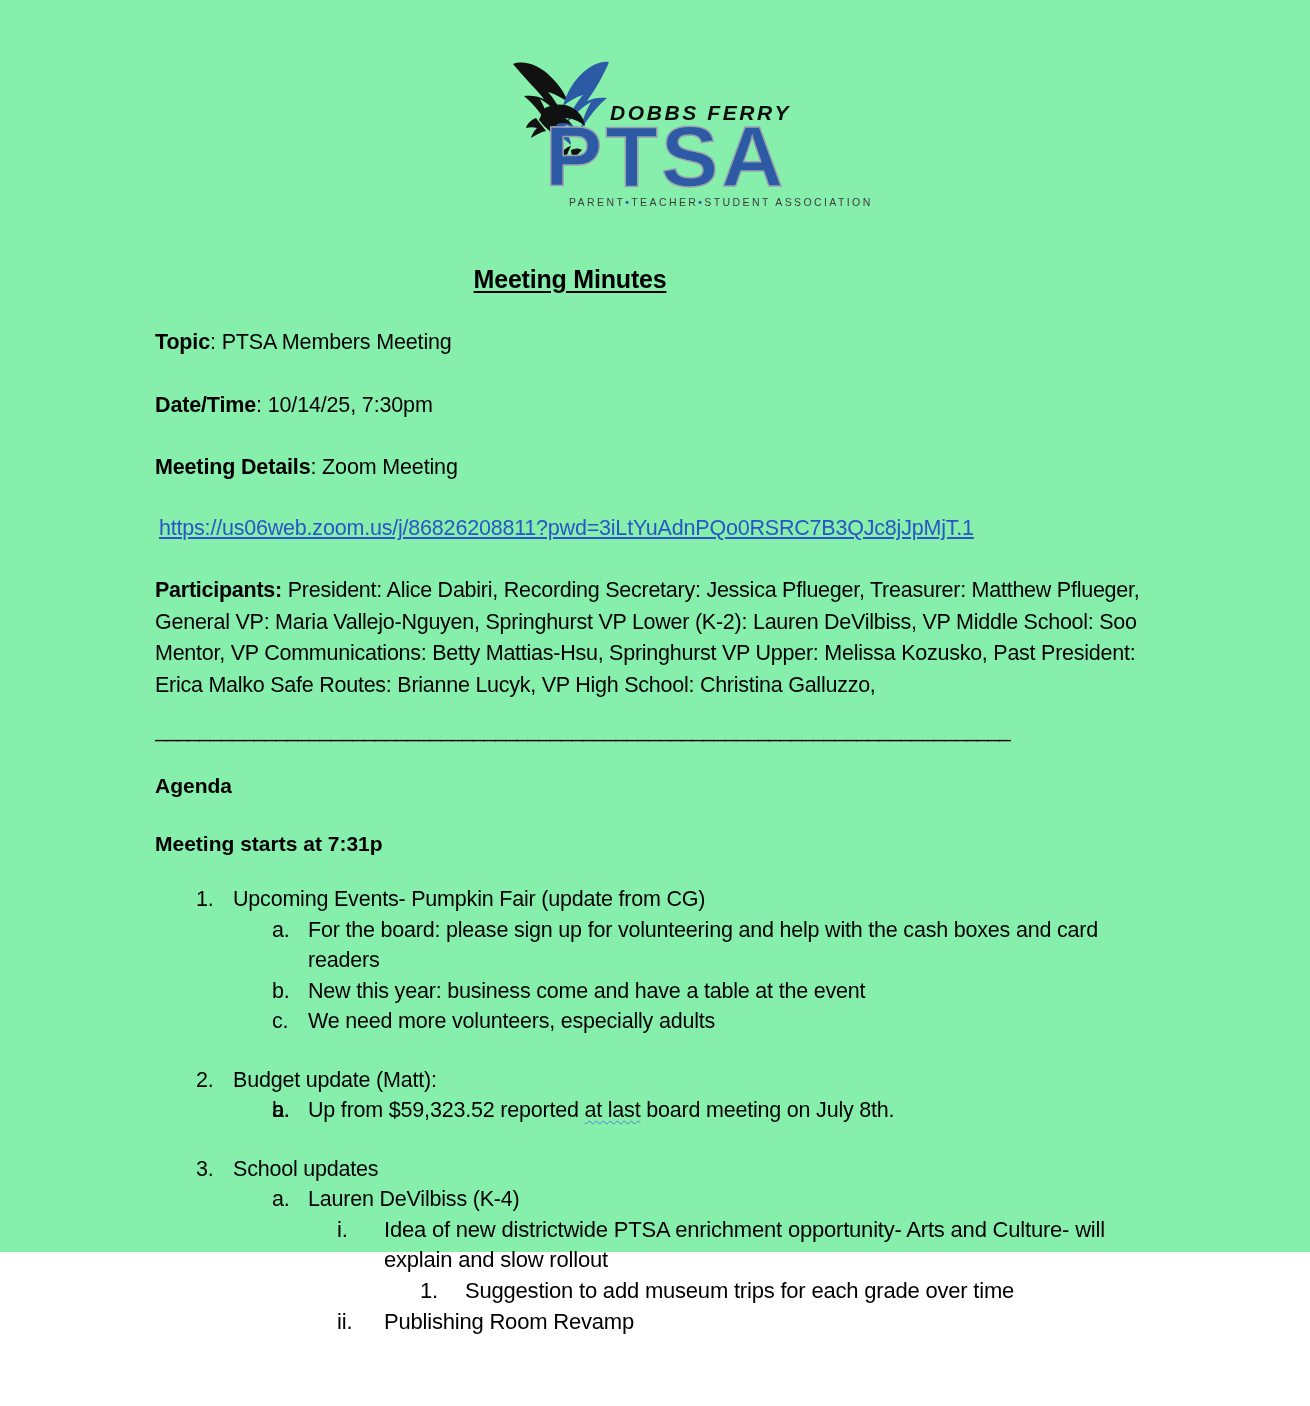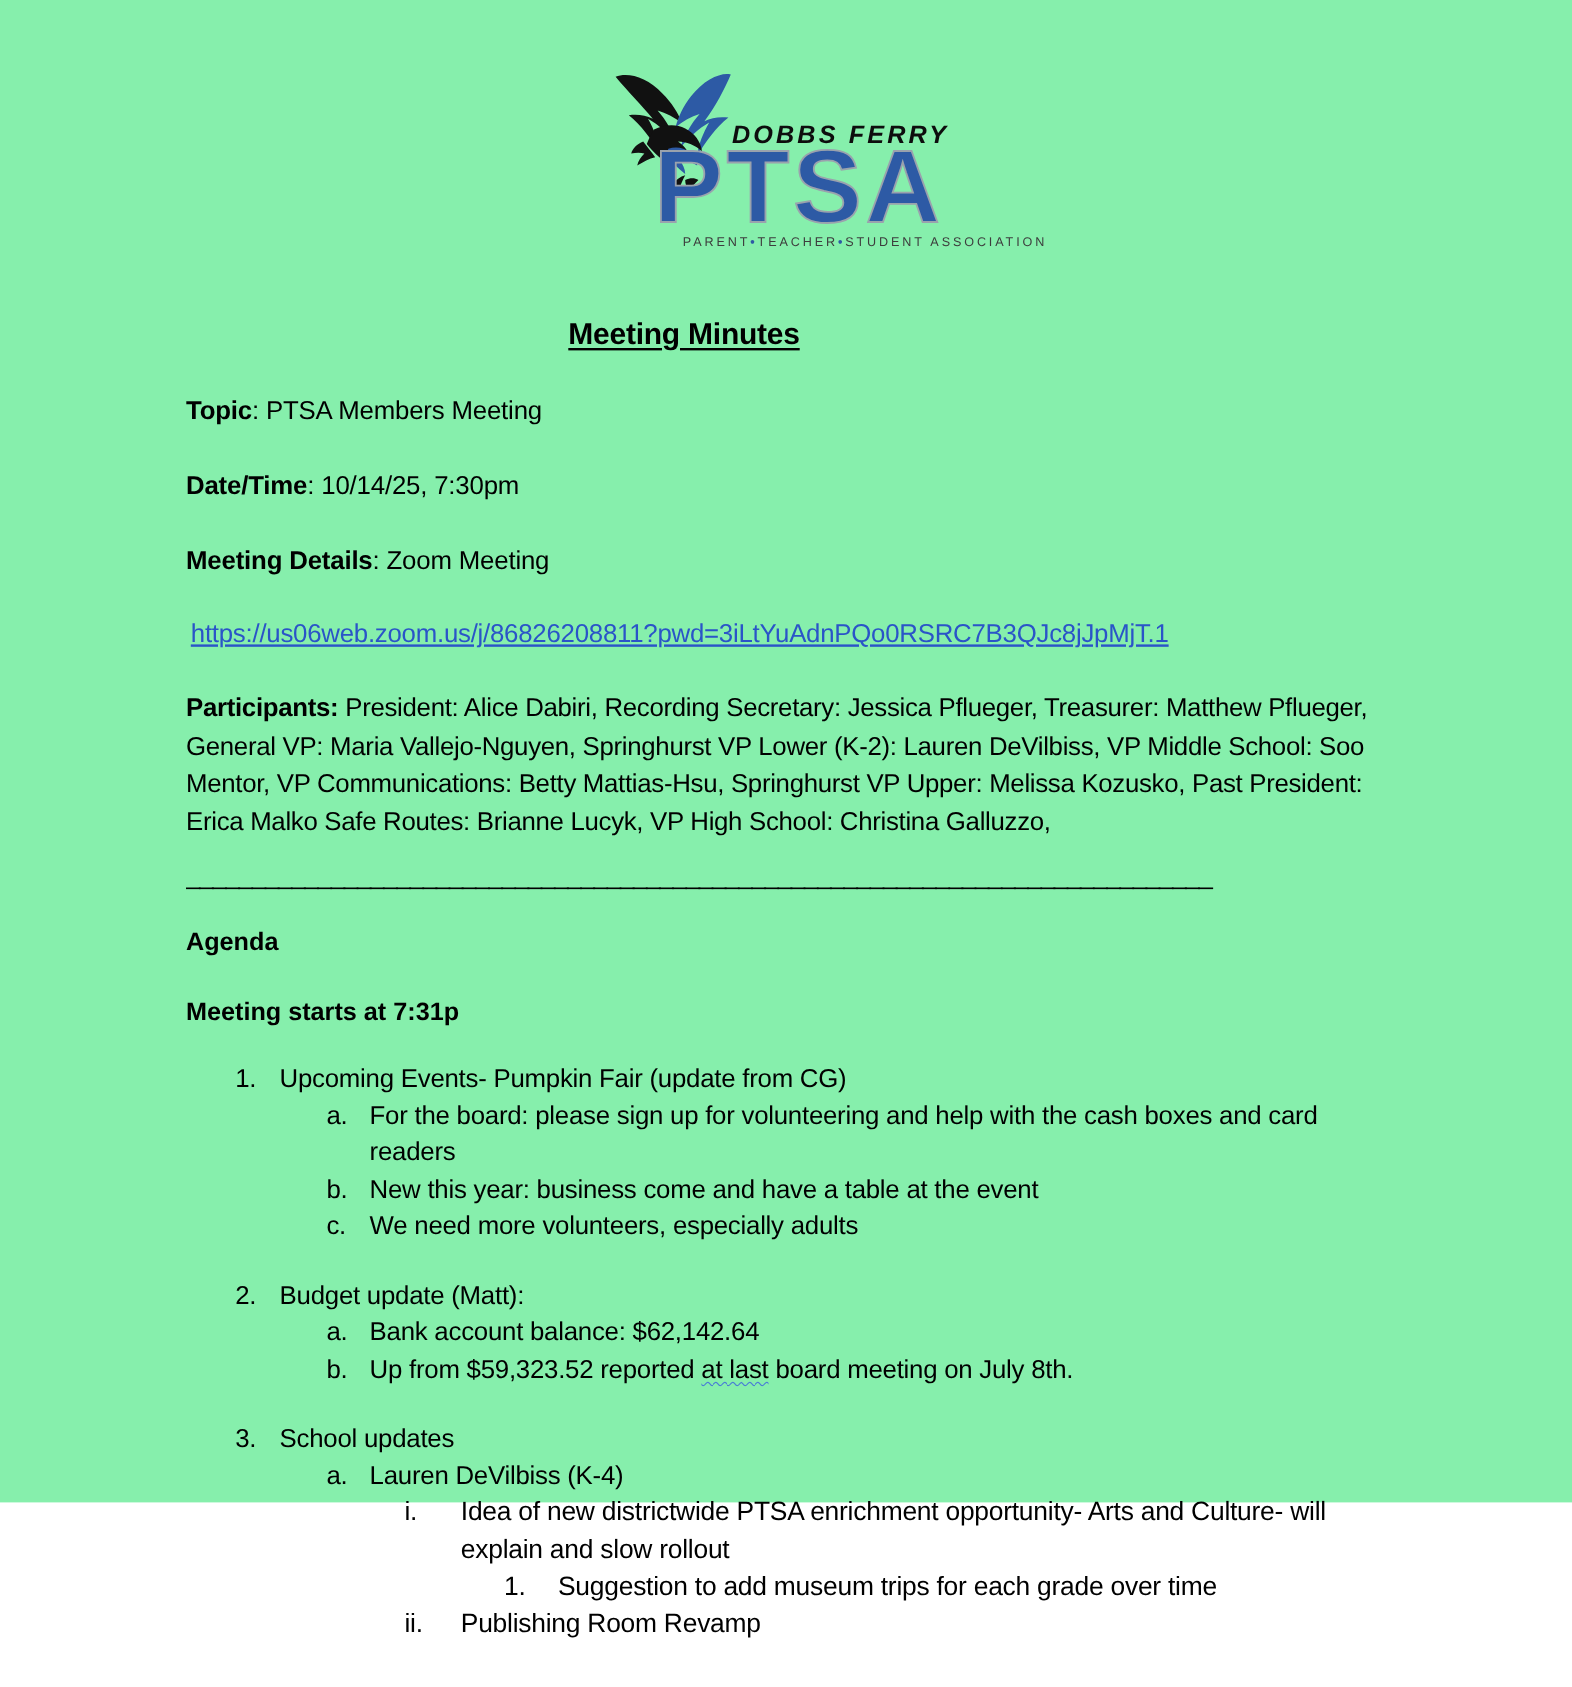--- a/index.html
+++ b/index.html
@@ -304,21 +304,20 @@
 
       <div class="gap"></div>
 
       <li class="l1-item">
         <div class="l1-row">
           <span class="mark">2.</span>
           <span>Budget update (Matt):</span>
         </div>
         <div class="l2-row">
           <span class="mark">a.</span>
-          <span>Bank account balance: $62,142.64</span>
         </div>
         <div class="l2-row">
           <span class="mark">b.</span>
           <span>Up from $59,323.52 reported </span><span class="squiggle">at last</span><span> board meeting on July 8th.</span>
         </div>
       </li>
 
       <div class="gap"></div>
 
       <li class="l1-item">

